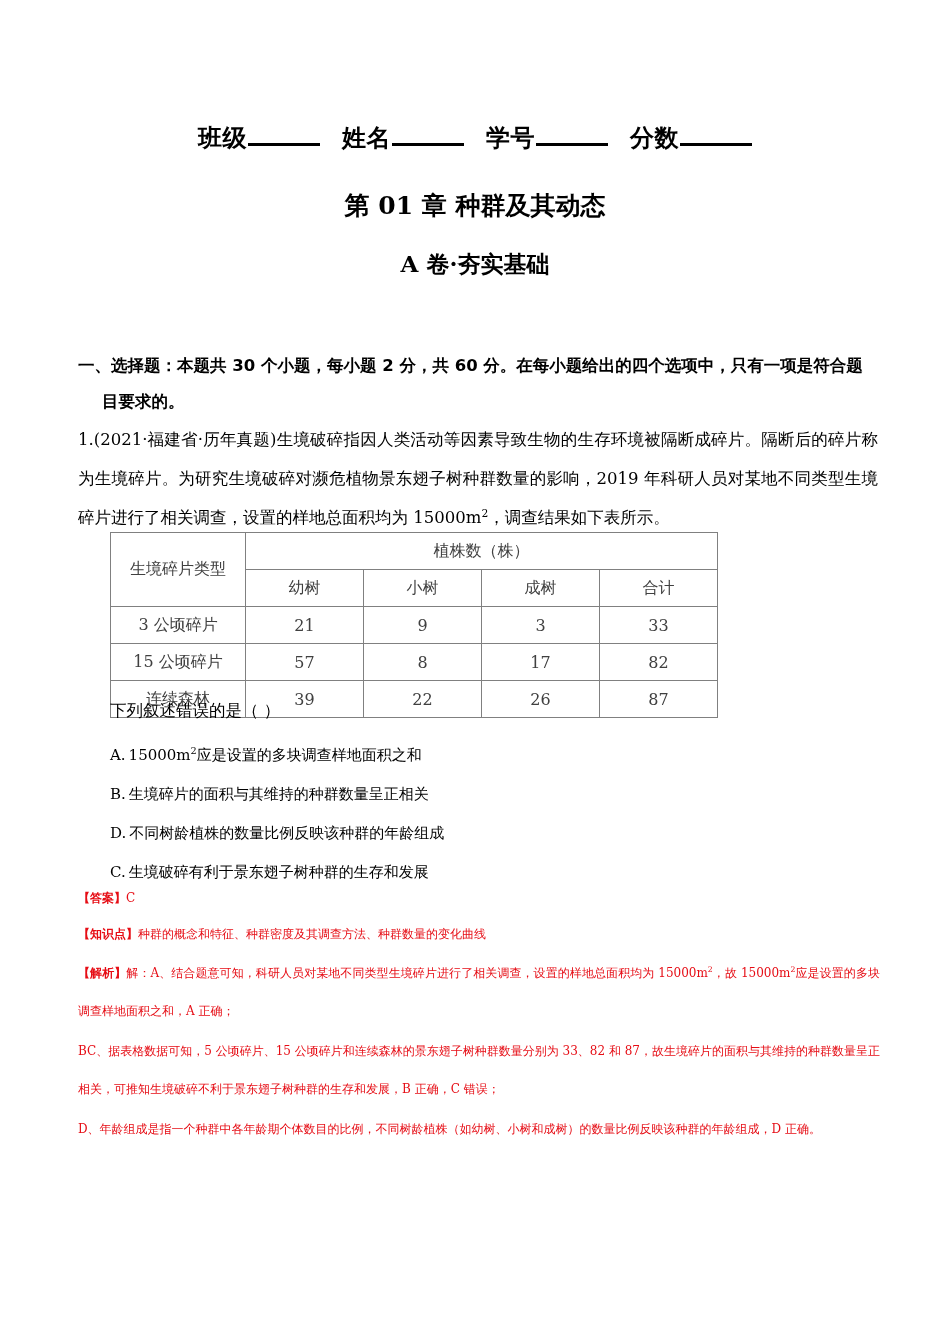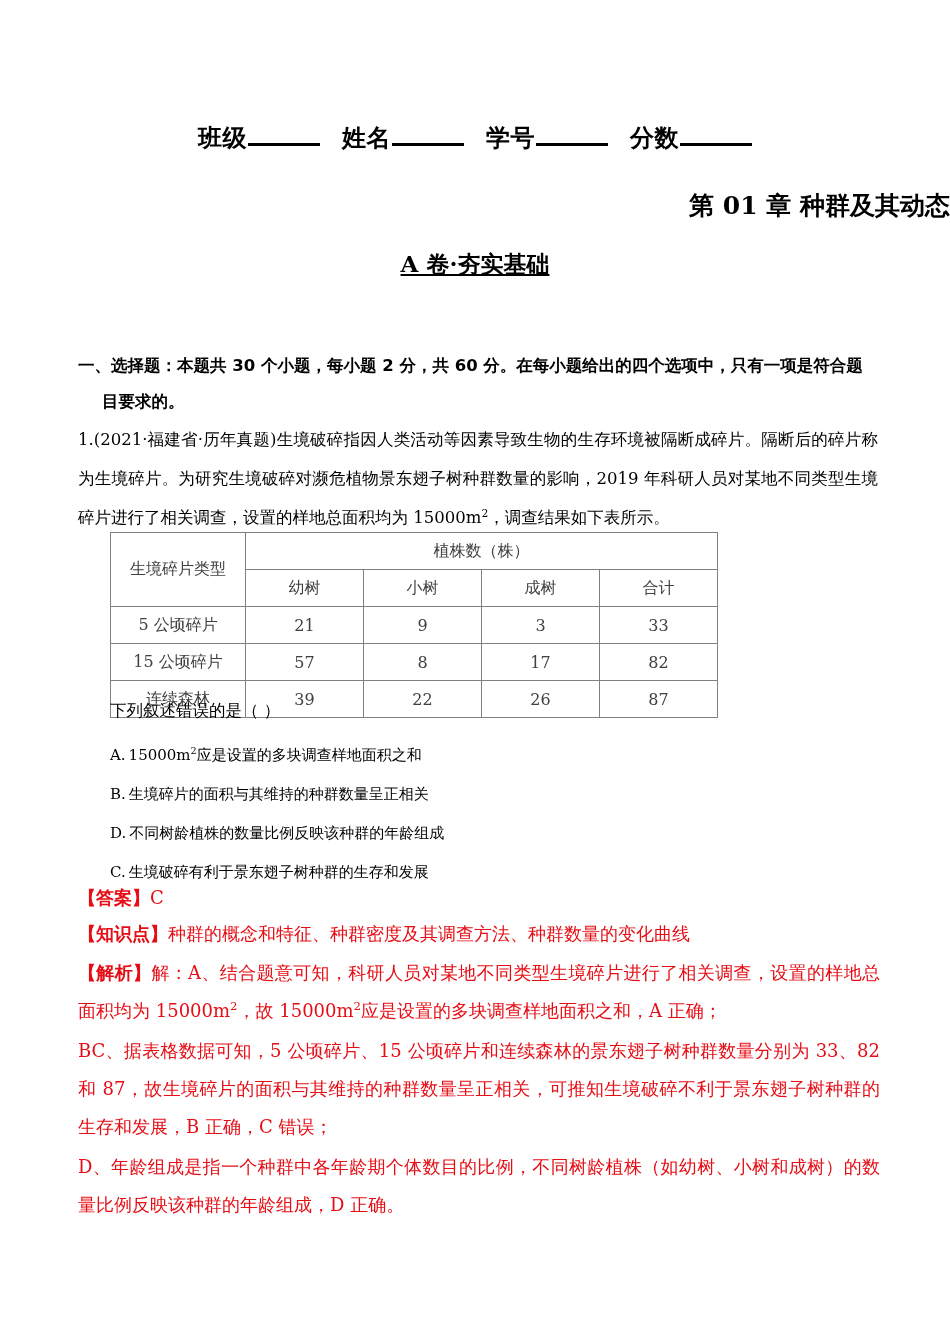--- a/index.html
+++ b/index.html
@@ -47,34 +47,33 @@
     border-bottom: 3px solid #000;
     vertical-align: baseline;
     margin-left: 1px;
   }
 
   
   .chapter-title {
     position: absolute;
     left: 0; right: 0;
     top: 189px;
-    text-align: right;
+    text-align: center;
     font-size: 25px;
     font-weight: bold;
     font-family: "DejaVu Serif", "Liberation Serif", serif;
   }
   .paper-title {
     position: absolute;
     left: 0; right: 0;
     top: 249px;
     text-align: center;
     font-size: 23px;
     font-weight: bold;
     font-family: "DejaVu Serif", "Liberation Serif", serif;
-    text-decoration: underline;
   }
   .exam-meta {
     position: absolute;
     left: 0; right: 0;
     top: 306px;
     text-align: center;
     font-size: 16px;
     font-family: "DejaVu Serif", "Liberation Serif", serif;
   }
 
@@ -153,21 +152,21 @@
   .options .opt .lab { margin-right: 3px; }
 
   sup { font-size: 0.65em; vertical-align: super; line-height: 0; }
 
   
   .analysis {
     position: absolute;
     left: 78px;
     right: 70px;
     top: 880px;
-    font-size: 18px;
+    font-size: 12px;
     color: #e60d15;
     font-family: "DejaVu Serif", "Liberation Serif", serif;
   }
   .analysis .ln {
     line-height: 36px;
     text-align: justify;
     text-justify: inter-ideograph;
   }
   .analysis .ln.para {
     line-height: 38px;
@@ -203,21 +202,21 @@
           <td class="rowlabel" rowspan="2">生境碎片类型</td>
           <td colspan="4">植株数（株）</td>
         </tr>
         <tr>
           <td class="datacell">幼树</td>
           <td class="datacell">小树</td>
           <td class="datacell">成树</td>
           <td class="datacell">合计</td>
         </tr>
         <tr>
-          <td class="rowlabel">5 公顷碎片</td>
+          <td class="rowlabel">3 公顷碎片</td>
           <td class="datacell">21</td>
           <td class="datacell">9</td>
           <td class="datacell">3</td>
           <td class="datacell">33</td>
         </tr>
         <tr>
           <td class="rowlabel">15 公顷碎片</td>
           <td class="datacell">57</td>
           <td class="datacell">8</td>
           <td class="datacell">17</td>

